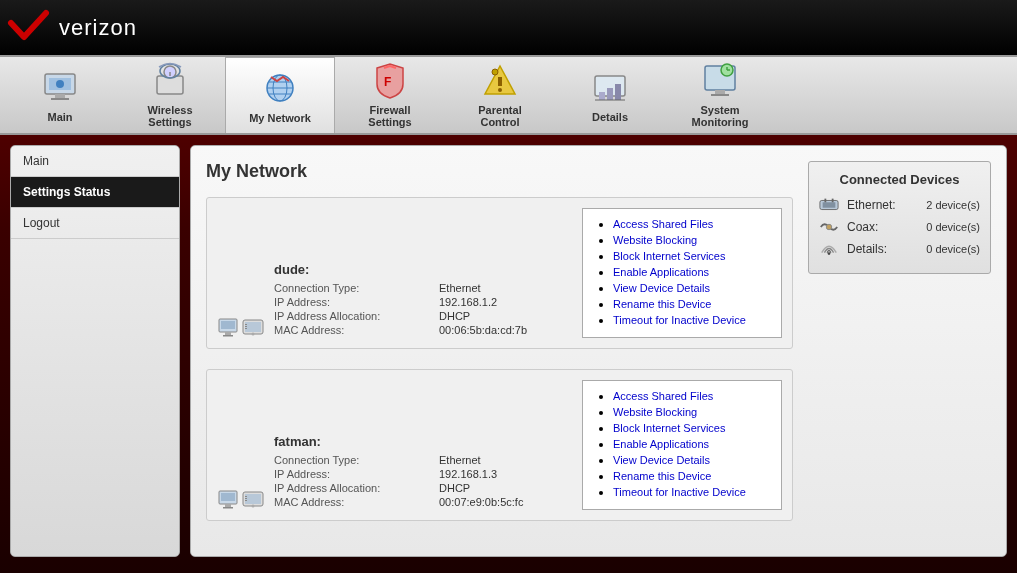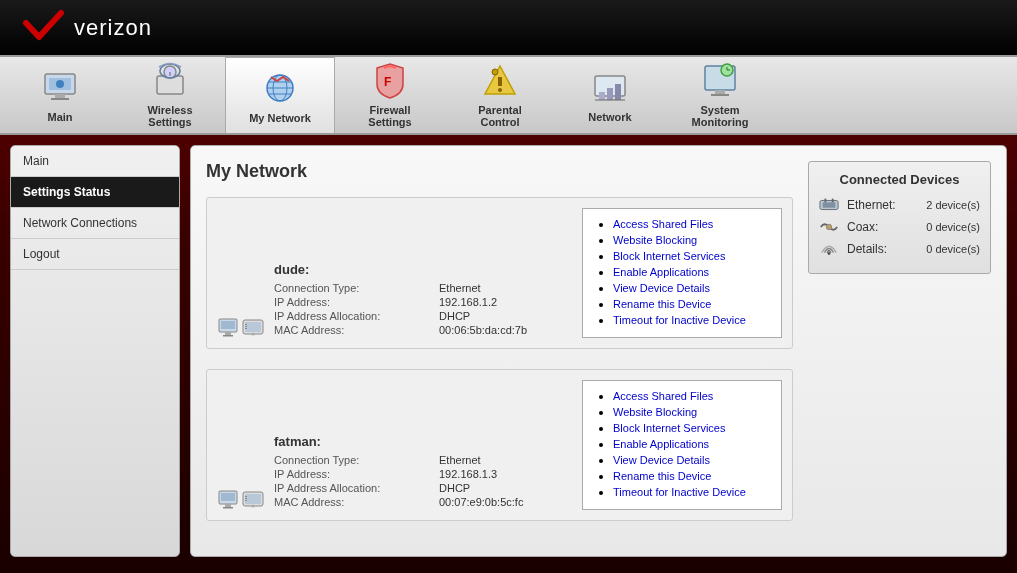--- a/index.html
+++ b/index.html
@@ -10,21 +10,21 @@
       min-height: 573px;
       width: 1017px;
     }
 
     
     .header {
       background: linear-gradient(to bottom, #1a1a1a 0%, #000000 100%);
       height: 55px;
       display: flex;
       align-items: center;
-      padding: 0 21px;
+      padding: 0 6px;
     }
     .verizon-logo {
       display: flex;
       align-items: center;
       gap: 8px;
     }
     .verizon-check {
       color: #cc0000;
       font-size: 32px;
       font-weight: bold;
@@ -308,21 +308,21 @@
   <div class="nav-item">
     <div class="nav-icon">
       <svg class="nav-svg" viewBox="0 0 38 38">
         <rect x="4" y="8" width="30" height="20" rx="2" fill="#dde8f0" stroke="#888" stroke-width="1.5"></rect>
         <rect x="8" y="24" width="6" height="8" fill="#aaaacc"></rect>
         <rect x="16" y="20" width="6" height="12" fill="#9999bb"></rect>
         <rect x="24" y="16" width="6" height="16" fill="#8888aa"></rect>
         <line x1="4" y1="32" x2="34" y2="32" stroke="#666" stroke-width="1"></line>
       </svg>
     </div>
-    <span>Network</span>
+    <span>Details</span>
   </div>
 
   <div class="nav-item">
     <div class="nav-icon">
       <svg class="nav-svg" viewBox="0 0 38 38">
         <rect x="4" y="4" width="30" height="24" rx="2" fill="#c8dce8" stroke="#6080a0" stroke-width="1.5"></rect>
         <circle cx="26" cy="8" r="6" fill="#a0e0a0" stroke="#40a040" stroke-width="1.5"></circle>
         <line x1="26" y1="5" x2="26" y2="8" stroke="#40a040" stroke-width="1.5"></line>
         <line x1="26" y1="8" x2="29" y2="8" stroke="#40a040" stroke-width="1.5"></line>
         <rect x="14" y="28" width="10" height="4" fill="#aaa"></rect>
@@ -335,23 +335,20 @@
 </div>
 
 <div class="main-container">
 
   <div class="sidebar">
     <div class="sidebar-item">
       <span>Main</span>
     </div>
     <div class="sidebar-item active">
       <span>Settings Status</span>
-    </div>
-    <div class="sidebar-item">
-      <span>Network Connections</span>
     </div>
     <div class="sidebar-item">
       <span>Logout</span>
     </div>
   </div>
 
   <div class="content">
 
     <div style="display:flex; justify-content:space-between; align-items:flex-start;">
       <div style="flex:1">

